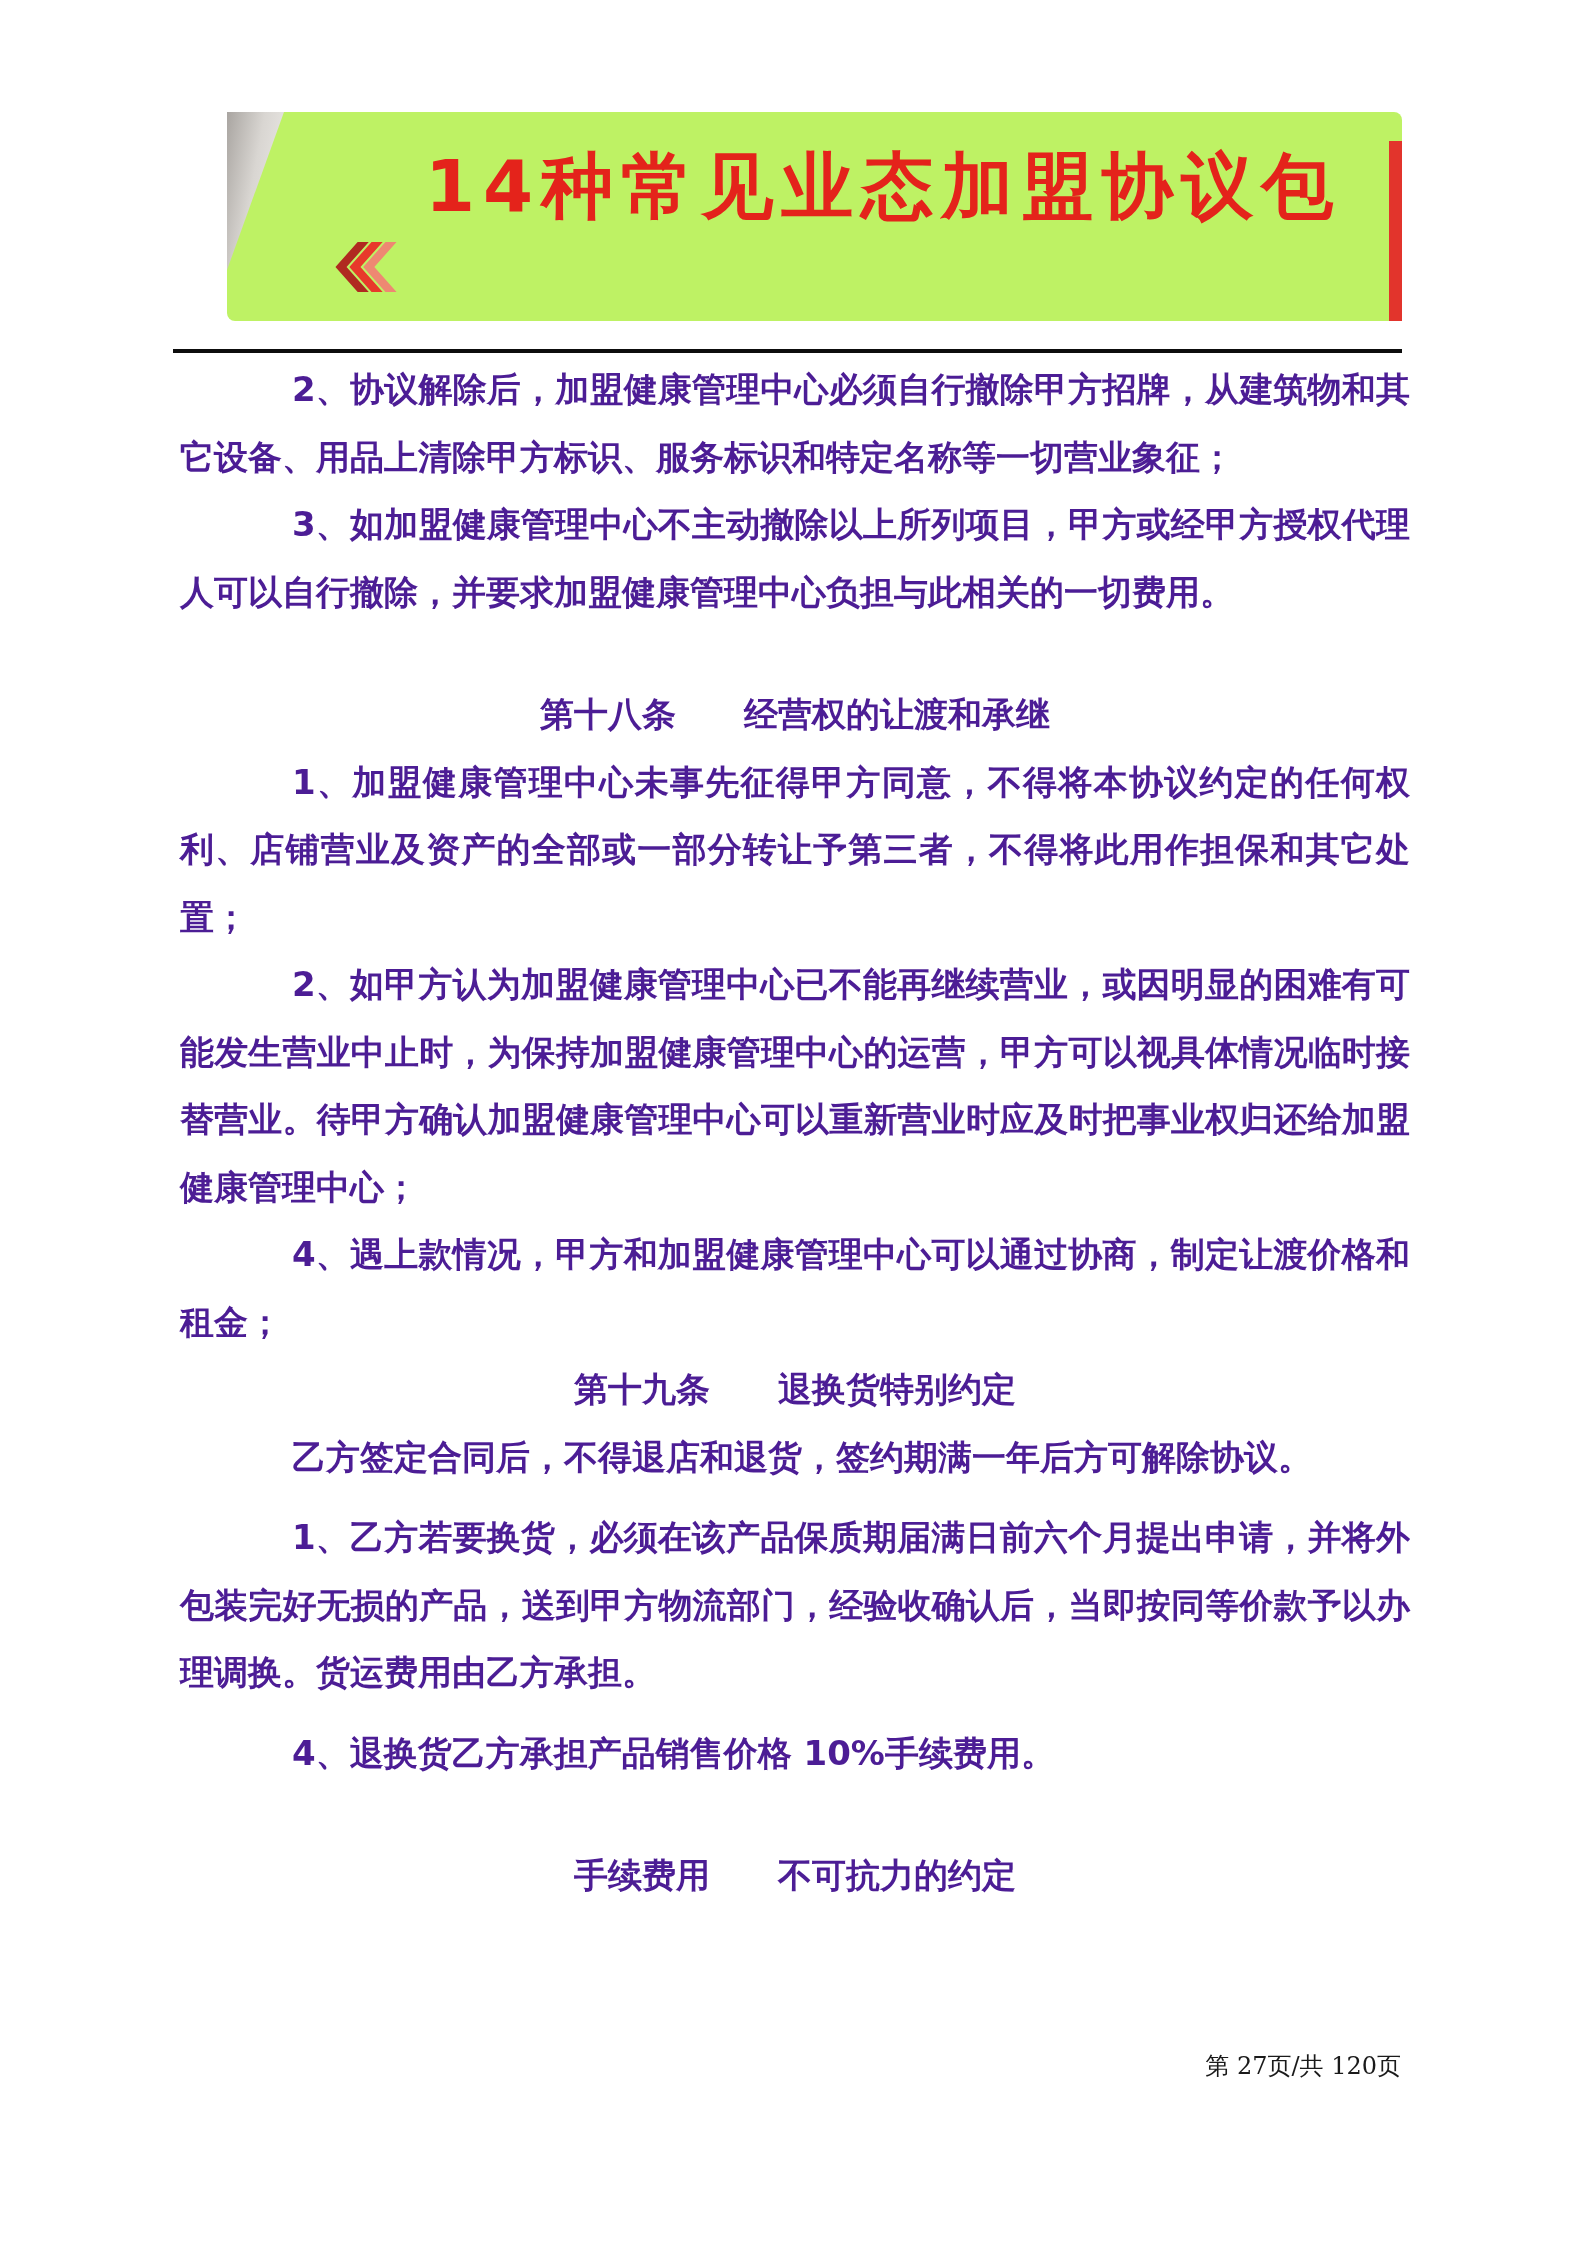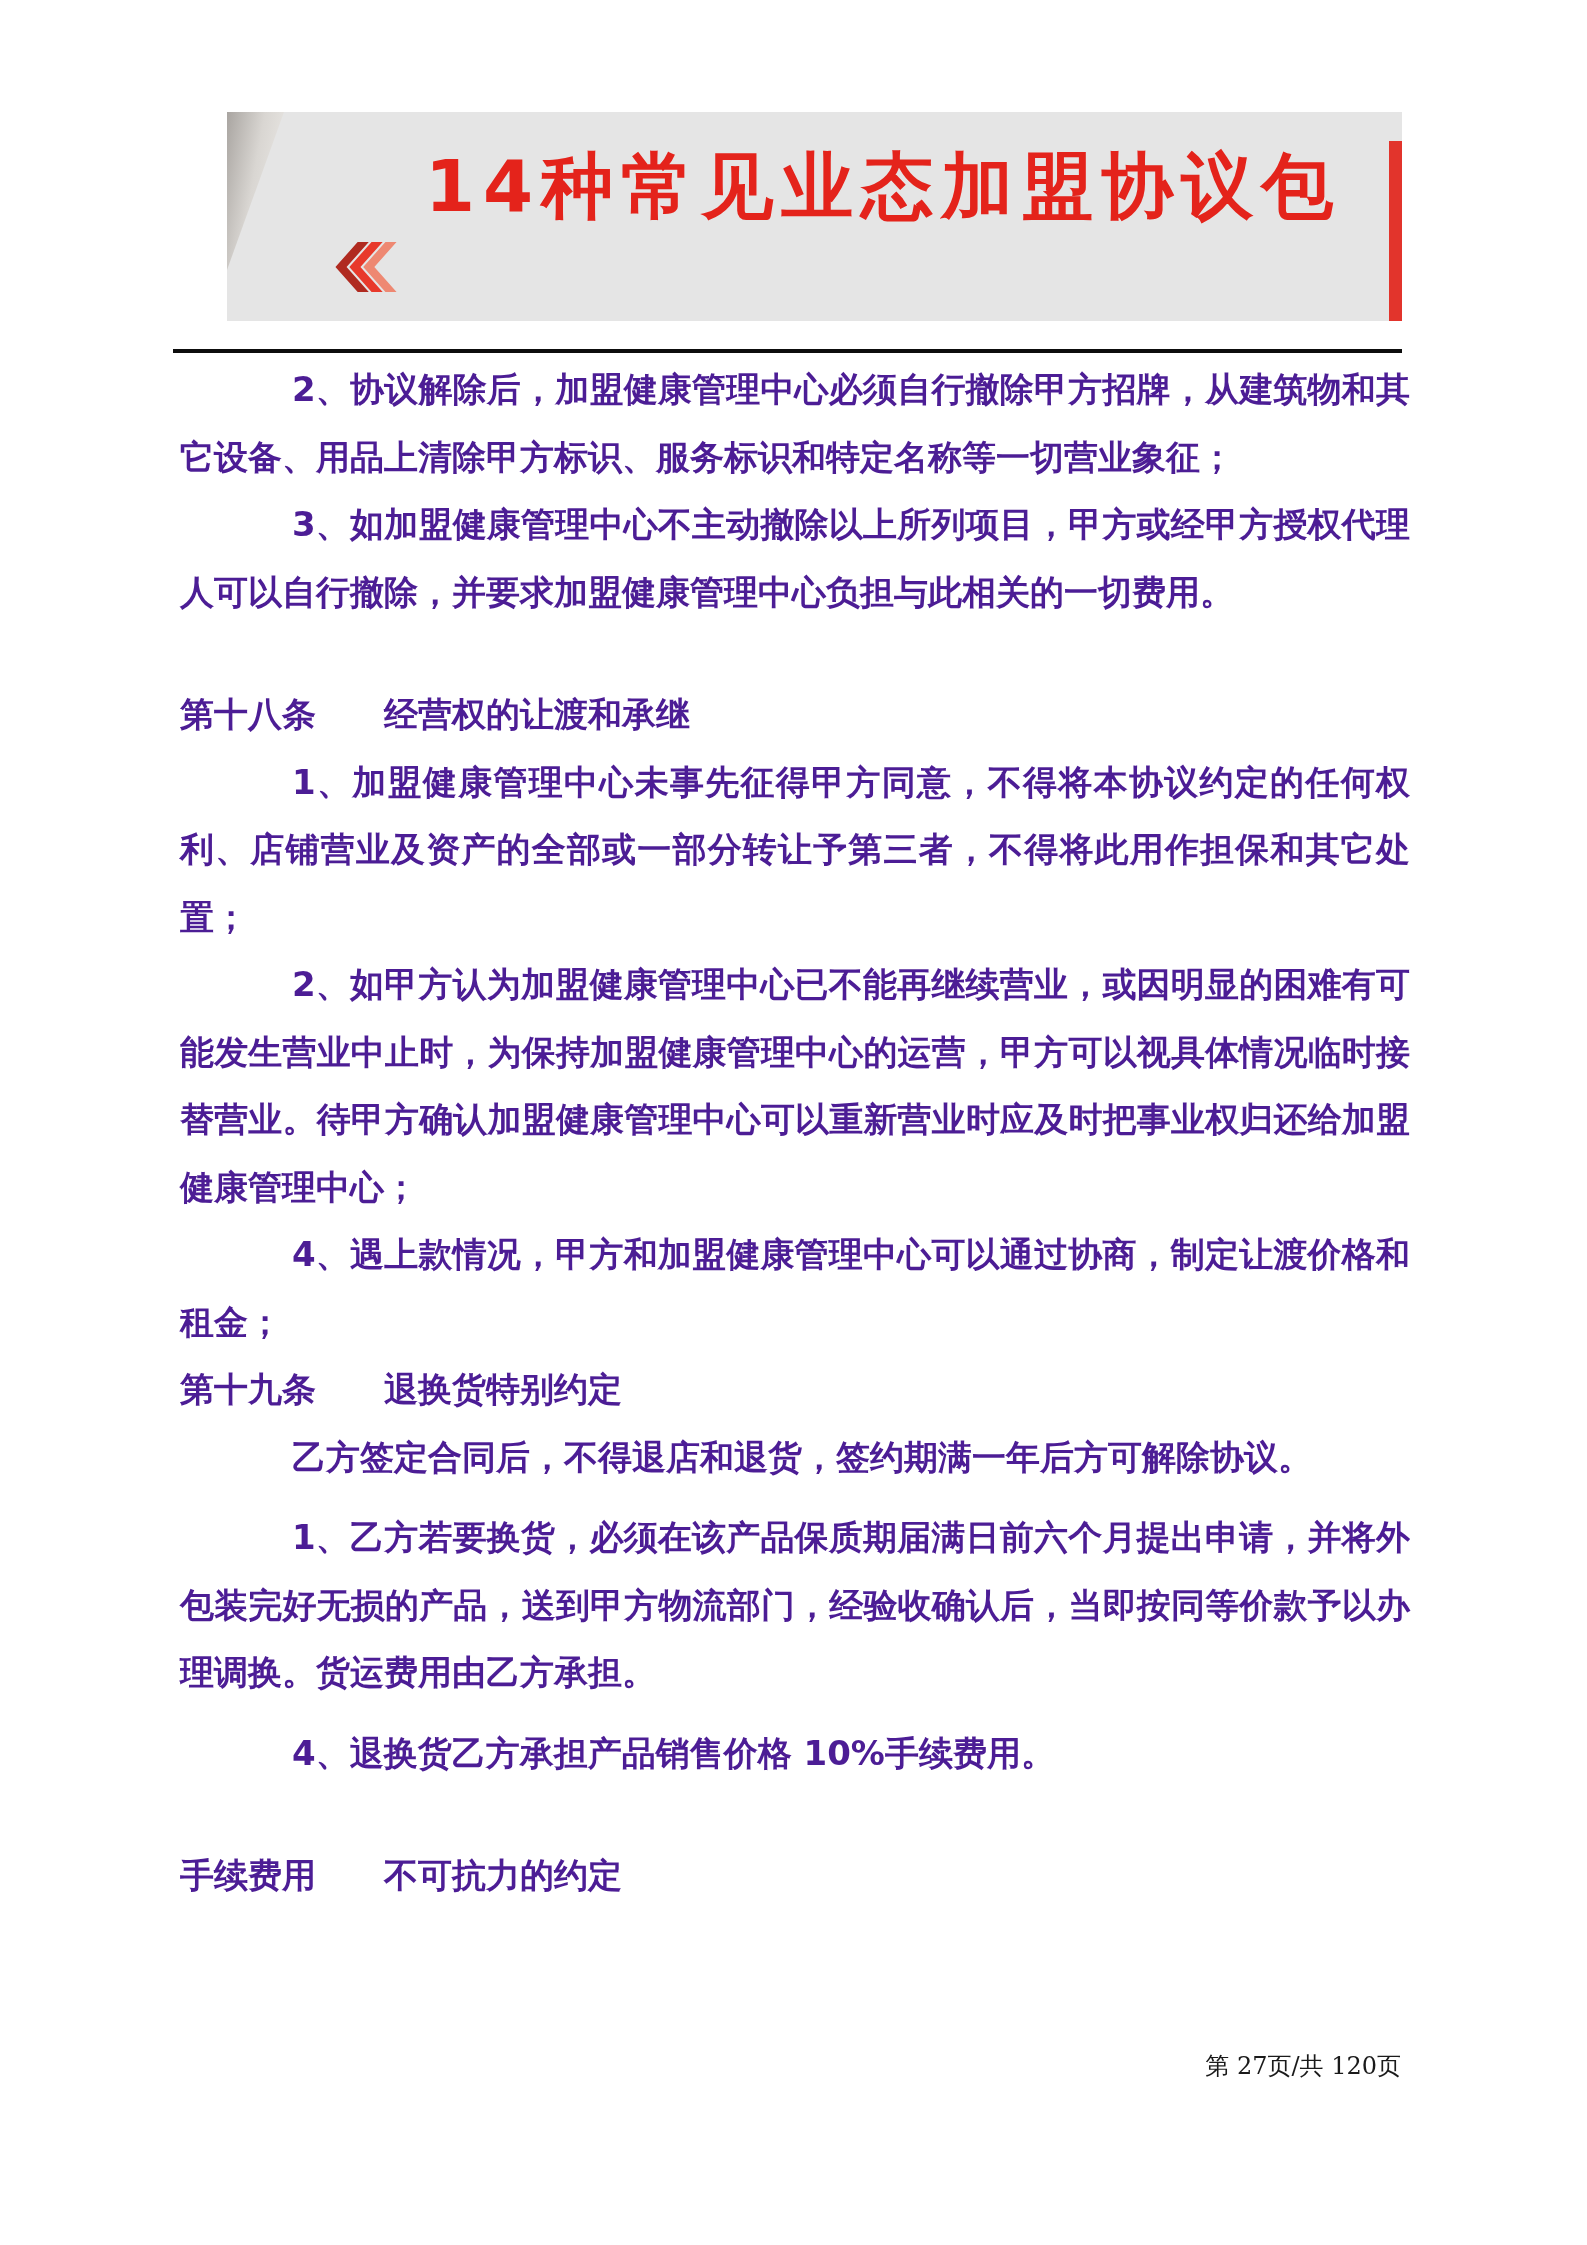--- a/index.html
+++ b/index.html
@@ -9,21 +9,22 @@
     height:2245px;
     background:#ffffff;
     font-family:"DejaVu Sans","Liberation Sans",sans-serif;
     overflow:hidden;
   }
   
   .banner{
     position:absolute;
     left:227px; top:112px;
     width:1175px; height:209px;
-    background:#e5e5e5;
+    background:#bef264;
+    border-radius:8px;
   }
   .wedge{
     position:absolute;
     left:0; top:0;
     width:57px; height:158px;
     background:linear-gradient(100deg,#a9a5a1 0%,#d9d6d2 45%,#f1efec 100%);
     clip-path:polygon(0 0,100% 0,0 100%);
   }
   .banner-title{
     position:absolute;
@@ -66,20 +67,21 @@
   }
   .doc p{
     margin:0;
     text-indent:112px;
   }
   .doc h2{
     margin:0;
     font-size:34px;
     line-height:67.5px;
     font-weight:bold;
+    text-align:center;
     text-indent:0;
   }
   .h-gap{margin-top:55px !important;}
   .p-gap{margin-top:13px !important;}
   
   .footer{
     position:absolute;
     right:186px; top:2050px;
     font-family:"DejaVu Serif","Liberation Serif",serif;
     font-size:24px;

